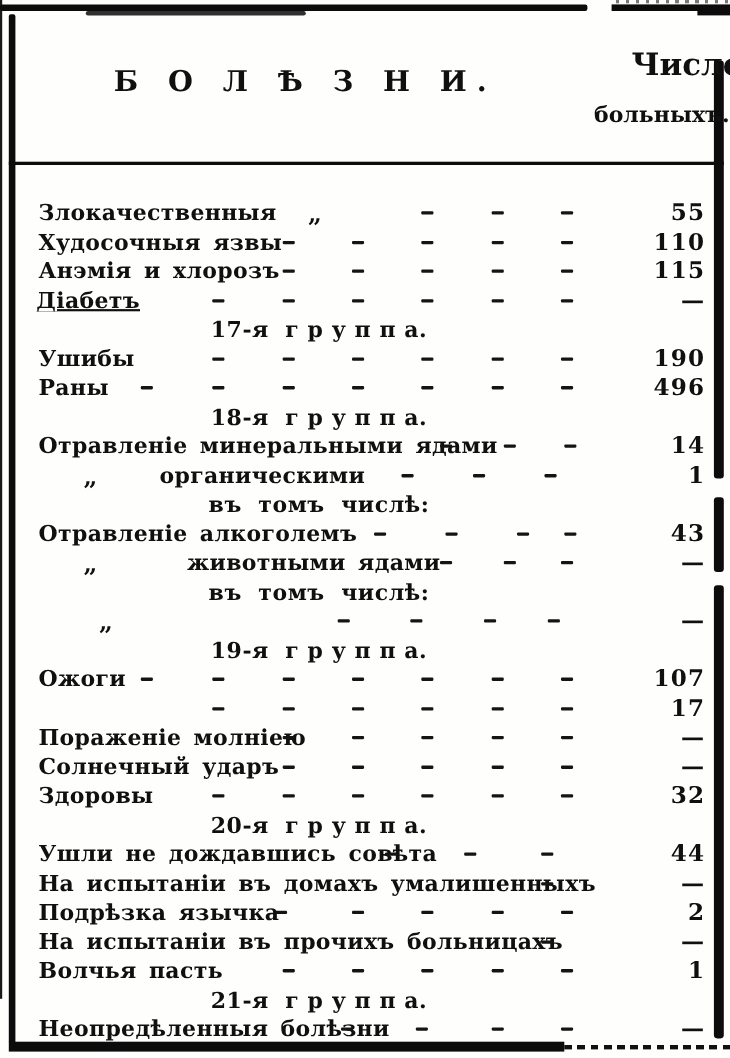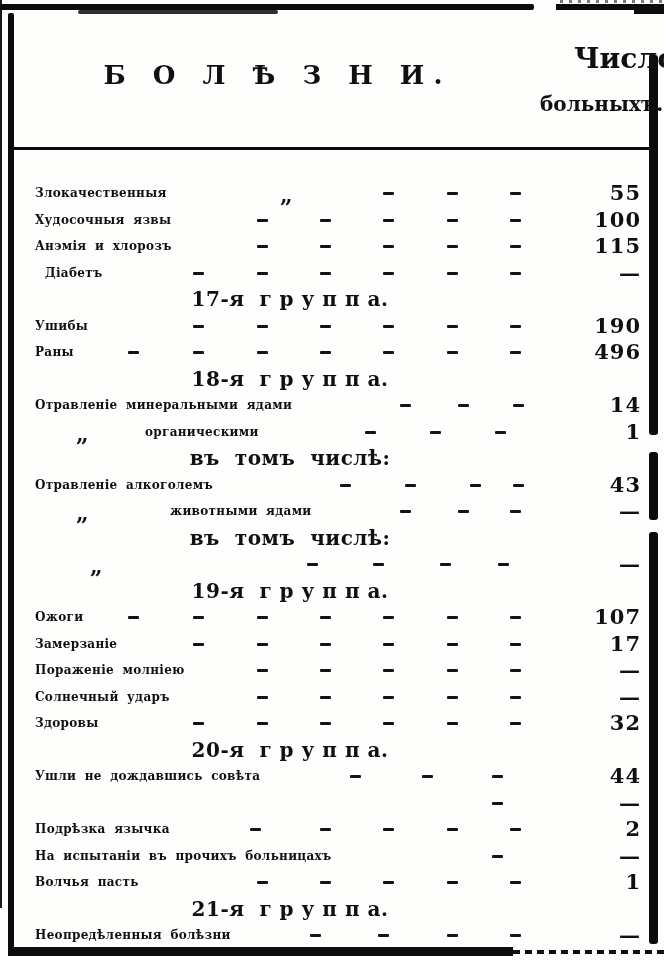--- a/index.html
+++ b/index.html
@@ -33,21 +33,21 @@
   
   .diseases-title{
     position:absolute;left:10px;top:60px;width:535px;text-align:center;
     font-size:26px;letter-spacing:9px;white-space:pre;
   }
   .count-line1{position:absolute;left:574px;top:42px;width:104px;text-align:left;font-size:28px;}
   .count-line2{position:absolute;left:540px;top:92px;width:116px;text-align:center;font-size:20px;}
 
   
   .row{position:absolute;left:10px;width:646px;height:27px;}
-  .lbl{position:absolute;top:0;line-height:26px;font-size:12px;white-space:pre;word-spacing:4px;letter-spacing:.3px;}
+  .lbl{position:absolute;top:0;line-height:26px;font-size:20px;white-space:pre;word-spacing:4px;letter-spacing:.3px;}
   .ditto{position:absolute;top:2px;line-height:26px;font-size:22px;}
   .dash{position:absolute;top:12px;width:11px;height:3px;background:#141414;border-radius:1px;}
   .val{position:absolute;left:535px;width:96px;text-align:right;line-height:26px;font-size:21px;letter-spacing:1px;}
   .center-lbl{position:absolute;left:25px;width:510px;text-align:center;line-height:26px;font-size:20px;white-space:pre;letter-spacing:.5px;}
 </style>
 </head>
 <body>
 
 <div class="page">
 
@@ -78,33 +78,33 @@
         <span class="dash" style="left: 500px;"></span>
         <div class="val">55</div>
       </div>
       <div class="row" style="top: 206.5px;">
         <span class="lbl" style="left: 25px;">Худосочныя язвы</span>
         <span class="dash" style="left: 247px;"></span>
         <span class="dash" style="left: 310px;"></span>
         <span class="dash" style="left: 373px;"></span>
         <span class="dash" style="left: 437px;"></span>
         <span class="dash" style="left: 500px;"></span>
-        <div class="val">100</div>
+        <div class="val">110</div>
       </div>
       <div class="row" style="top: 233px;">
         <span class="lbl" style="left: 25px;">Анэмія и хлорозъ</span>
         <span class="dash" style="left: 247px;"></span>
         <span class="dash" style="left: 310px;"></span>
         <span class="dash" style="left: 373px;"></span>
         <span class="dash" style="left: 437px;"></span>
         <span class="dash" style="left: 500px;"></span>
         <div class="val">115</div>
       </div>
       <div class="row" style="top: 259.5px;">
-        <span class="lbl" style="left: 35px;">Діабетъ</span>
+        <span class="lbl" style="left: 23px; text-decoration: underline;">Діабетъ</span>
         <span class="dash" style="left: 183px;"></span>
         <span class="dash" style="left: 247px;"></span>
         <span class="dash" style="left: 310px;"></span>
         <span class="dash" style="left: 373px;"></span>
         <span class="dash" style="left: 437px;"></span>
         <span class="dash" style="left: 500px;"></span>
         <div class="val">—</div>
       </div>
       <div class="row" style="top: 286px;">
         <div class="center-lbl">17-я  г р у п п а.</div>
@@ -186,21 +186,20 @@
         <span class="dash" style="left: 118px;"></span>
         <span class="dash" style="left: 183px;"></span>
         <span class="dash" style="left: 247px;"></span>
         <span class="dash" style="left: 310px;"></span>
         <span class="dash" style="left: 373px;"></span>
         <span class="dash" style="left: 437px;"></span>
         <span class="dash" style="left: 500px;"></span>
         <div class="val">107</div>
       </div>
       <div class="row" style="top: 630.5px;">
-        <span class="lbl" style="left: 25px;">Замерзаніе</span>
         <span class="dash" style="left: 183px;"></span>
         <span class="dash" style="left: 247px;"></span>
         <span class="dash" style="left: 310px;"></span>
         <span class="dash" style="left: 373px;"></span>
         <span class="dash" style="left: 437px;"></span>
         <span class="dash" style="left: 500px;"></span>
         <div class="val">17</div>
       </div>
       <div class="row" style="top: 657px;">
         <span class="lbl" style="left: 25px;">Пораженіе молніею</span>
@@ -234,20 +233,21 @@
         <div class="center-lbl">20-я  г р у п п а.</div>
       </div>
       <div class="row" style="top: 763px;">
         <span class="lbl" style="left: 25px;">Ушли не дождавшись совѣта</span>
         <span class="dash" style="left: 340px;"></span>
         <span class="dash" style="left: 412px;"></span>
         <span class="dash" style="left: 482px;"></span>
         <div class="val">44</div>
       </div>
       <div class="row" style="top: 789.5px;">
+        <span class="lbl" style="left: 25px;">На испытаніи въ домахъ умалишенныхъ</span>
         <span class="dash" style="left: 482px;"></span>
         <div class="val">—</div>
       </div>
       <div class="row" style="top: 816px;">
         <span class="lbl" style="left: 25px;">Подрѣзка язычка</span>
         <span class="dash" style="left: 240px;"></span>
         <span class="dash" style="left: 310px;"></span>
         <span class="dash" style="left: 373px;"></span>
         <span class="dash" style="left: 437px;"></span>
         <span class="dash" style="left: 500px;"></span>

